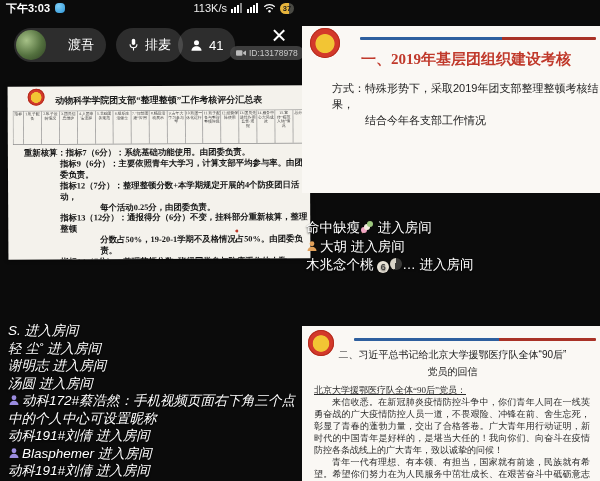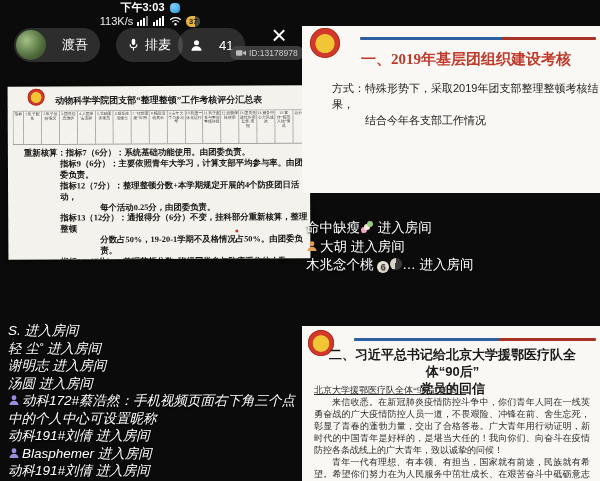--- a/index.html
+++ b/index.html
@@ -1,40 +1,40 @@
 <!DOCTYPE html>
 <html><head>
 <meta charset="utf-8">
 <style>
   html,body{margin:0;padding:0;background:#000;}
   #stage{position:relative;width:600px;height:481px;background:#0b0b0b;overflow:hidden;
          font-family:"Liberation Sans",sans-serif;-webkit-font-smoothing:antialiased;}
 
   
   .statusbar{position:absolute;left:0;top:0;width:300px;height:16px;display:flex;
-             justify-content:space-between;align-items:center;padding:0 6px;box-sizing:border-box;color:#fff;flex-direction:column;}
+             justify-content:space-between;align-items:center;padding:0 6px;box-sizing:border-box;color:#fff;}
   .sb-left{display:flex;align-items:center;gap:5px;}
   .sb-time{font-size:11px;font-weight:bold;}
   .qq-dot{width:10px;height:10px;border-radius:4px;background:radial-gradient(circle at 35% 30%,#7fd0f7,#2f95d8);display:inline-block;}
   .sb-right{display:flex;align-items:center;gap:4px;}
   .sb-net{font-size:11px;color:#eee;}
   .battery{position:relative;width:14px;height:11px;border-radius:5.5px;overflow:hidden;
            background:linear-gradient(90deg,#e7b53c 0 62%,#4a4a44 62%);}
   .battery i{position:absolute;left:0;right:0;top:0;bottom:0;font-style:normal;font-size:7.5px;
              font-weight:bold;color:#1c1c1c;text-align:center;line-height:11px;}
 
   
   .pill{position:absolute;top:28px;height:34px;border-radius:17px;background:rgba(255,255,255,.14);
         display:flex;align-items:center;color:#fff;box-sizing:border-box;}
-  .pill-streamer{left:14px;padding:2px 12px 2px 2px;gap:16px;}
+  .pill-streamer{left:14px;padding:2px 12px 2px 2px;gap:22px;}
   .avatar{width:30px;height:30px;border-radius:50%;
           background:radial-gradient(circle at 35% 35%,#a6c187,#54713f 55%,#2c3d22);}
   .pill-name{font-size:13px;}
   .pill-mic{left:116px;padding:0 12px;gap:6px;}
-  .pill-count{left:178px;padding:0 12px;gap:16px;}
+  .pill-count{left:178px;padding:0 12px;gap:6px;}
   .pill-label{font-size:13px;}
   .close-x{position:absolute;left:264px;top:20px;width:30px;height:30px;color:#fff;font-size:26px;
            line-height:30px;text-align:center;font-weight:400;}
   .id-badge{position:absolute;left:230px;top:46px;height:14px;border-radius:7px;
             background:rgba(70,70,70,.85);display:flex;align-items:center;gap:3px;padding:0 6px;
             color:#c9c9c9;font-size:8.5px;}
 
   
   .doc-card{position:absolute;left:8px;top:86px;width:302px;height:173px;background:#f4f2ec;
             box-shadow:0 0 4px rgba(0,0,0,.6);transform:rotate(-0.3deg);overflow:hidden;
@@ -80,21 +80,21 @@
   .logo-s2{left:6px;top:4px;width:26px;height:26px;}
   .divider{position:absolute;height:3px;border-radius:1px;
            background:linear-gradient(90deg,#2e5f9e 0 60%,#a93226 60% 100%);}
   .div-s1{left:58px;right:4px;top:11px;}
   .div-s2{left:52px;right:4px;top:12px;}
   .s1-title{position:absolute;left:30px;right:0;top:24px;text-align:center;color:#c0392b;
             font-weight:bold;font-size:15px;font-family:"Liberation Serif",serif;}
   .s1-body{position:absolute;left:30px;top:54px;font-size:11px;line-height:16px;color:#222;}
   .s1-body .l2{padding-left:33px;}
   .s2-title{position:absolute;left:20px;right:17px;top:20px;text-align:center;color:#1a1a1a;
-            font-weight:bold;font-size:13px;line-height:17px;}
+            font-weight:normal;font-size:10px;line-height:17px;}
   .letter{position:absolute;left:12px;right:10px;top:58px;font-size:9px;line-height:12px;color:#2b2b2b;
           font-family:"Liberation Serif",serif;text-align:justify;}
   .letter p{margin:0;text-indent:2em;}
   .letter .salut{text-indent:0;text-decoration:underline;}
 </style>
 </head>
 <body>
 
 <div id="stage">
 

